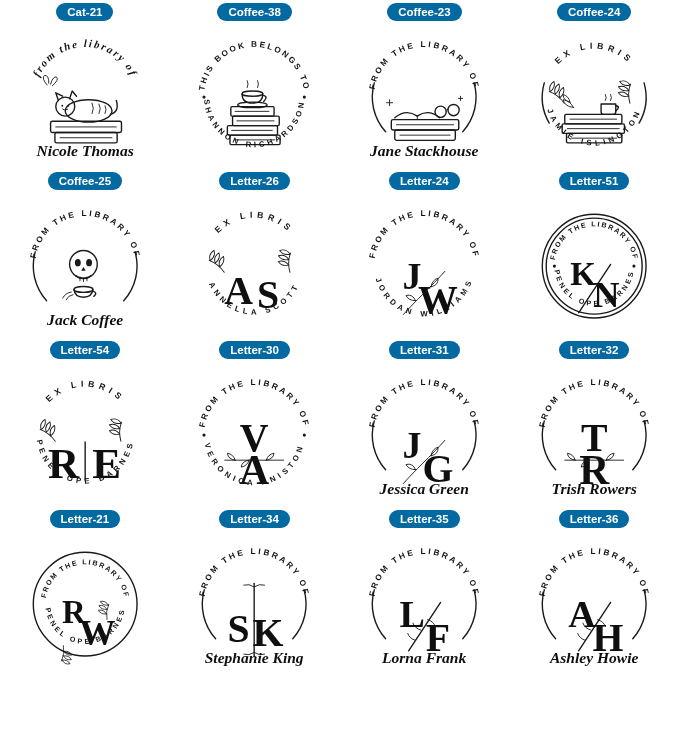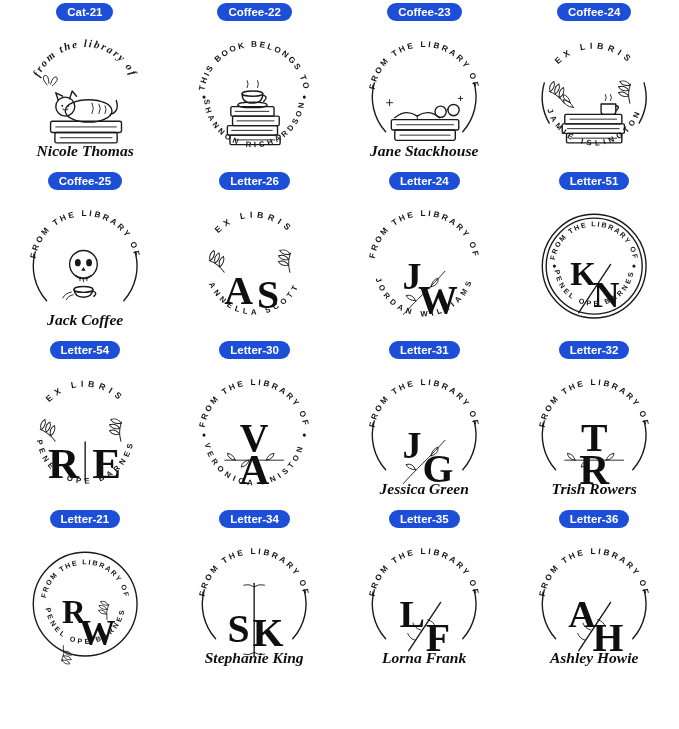--- a/index.html
+++ b/index.html
@@ -6,21 +6,21 @@
   body{width:679px;height:729px;overflow:hidden;font-family:"Liberation Sans",sans-serif;}
   .page{width:679px;}
   h1.title{
     margin:0;padding:2px 0 3px;text-align:center;
     font-family:"Liberation Sans",sans-serif;font-weight:900;font-size:44px;
     color:#39393b;letter-spacing:-1px;line-height:1.05;
   }
   .grid{display:grid;grid-template-columns:repeat(4,1fr);}
   .card{display:flex;flex-direction:column;align-items:center;height:169px;}
   .badge{
-    background:#1d4ed8;color:#fff;font-size:11.5px;font-weight:700;
+    background:#0369a1;color:#fff;font-size:11.5px;font-weight:700;
     padding:2px 11px;border-radius:9px;margin-top:3px;line-height:1.25;
     font-family:"Liberation Sans",sans-serif;white-space:nowrap;
   }
   svg.stamp{height:147px;width:auto;display:block;margin-top:0px;}
   .ln{fill:none;stroke:#1a1a1a;stroke-width:1.6;stroke-linecap:round;stroke-linejoin:round;}
   .thin{stroke-width:1.05;}
   .fill{fill:#1a1a1a;stroke:none;}
   .arc-caps{font-family:"Liberation Sans",sans-serif;font-weight:700;fill:#141414;}
   .script-arc{font-family:"Liberation Serif",serif;font-style:italic;font-weight:700;fill:#141414;}
   .script{font-family:"Liberation Serif",serif;font-style:italic;font-weight:700;fill:#0f0f0f;}
@@ -52,21 +52,21 @@
             <path class="ln" d="M109,108 q11,-3 7,-16"></path>
             <g class="ln thin" transform="translate(36,72)">
               <path d="M0,2 q-7,-8 -3,-11 q5,-1 5,9"></path>
               <path d="M4,1 q3,-10 7,-8 q3,3 -5,10"></path>
             </g>
           </g>
           <text class="script" x="80" y="156" font-size="18" text-anchor="middle">Nicole Thomas</text>
         </svg>
       </div>
       <div class="card">
-        <span class="badge">Coffee-22</span>
+        <span class="badge">Coffee-38</span>
         <svg class="stamp" viewBox="0 0 160 170">
           <path id="ta1" d="M22.0,88.0 A58,58 0 0 1 138.0,88.0" fill="none"></path>
           <text class="arc-caps" font-size="9.5" letter-spacing="2.5" text-anchor="middle"><textPath href="#ta1" startOffset="50%">THIS BOOK BELONGS TO</textPath></text>
           <g>
             <rect class="ln" x="52" y="132" width="58" height="11" rx="1.5"></rect>
             <rect class="ln" x="49" y="121" width="58" height="11" rx="1.5"></rect>
             <rect class="ln" x="55" y="110" width="54" height="11" rx="1.5"></rect>
             <rect class="ln" x="53" y="99" width="50" height="11" rx="1.5"></rect>
             <line class="ln thin" x1="57" y1="137.5" x2="104" y2="137.5"></line>
             <line class="ln thin" x1="54" y1="126.5" x2="101" y2="126.5"></line>

